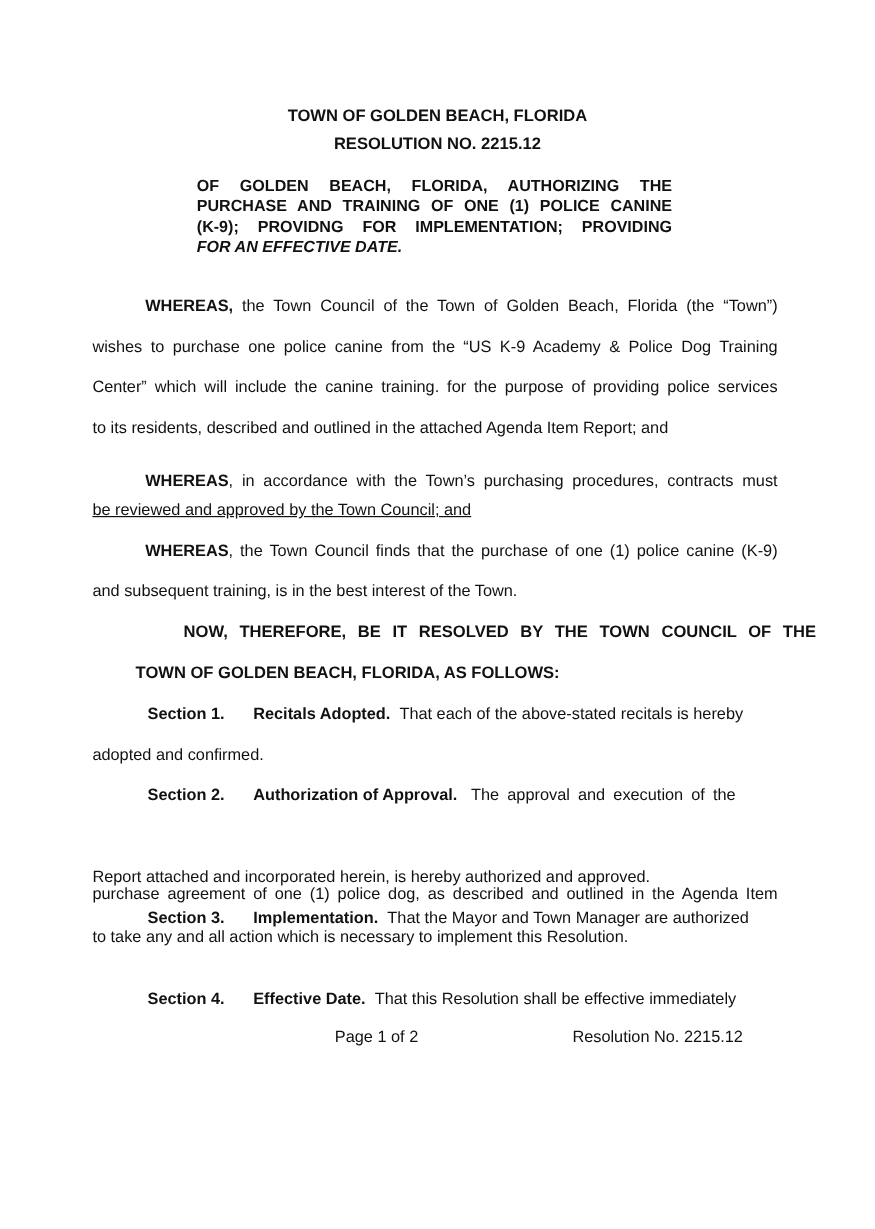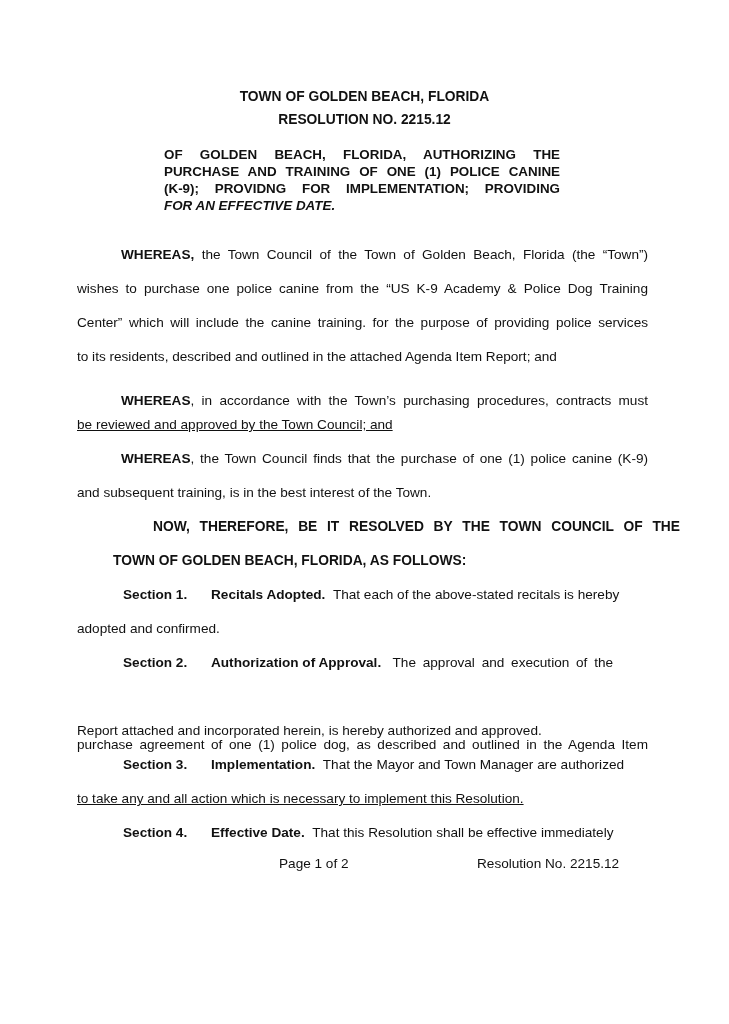--- a/index.html
+++ b/index.html
@@ -61,21 +61,21 @@
 
 <div class="ln" style="top:654px; left:123px; width:525px;">
   <span class="b u sec-label">Section 2.</span><span class="b u">Authorization of Approval.</span>&nbsp;&nbsp;&nbsp;<span style="word-spacing:3px;">The approval and execution of the</span>
 </div>
 <div class="ln just" style="top:688px; left:77px; width:571px;margin-top:48px;">purchase agreement of one (1) police dog, as described and outlined in the Agenda Item</div>
 <div class="ln" style="top:722px; left:77px;">Report attached and incorporated herein, is hereby authorized and approved.</div>
 
 <div class="ln" style="top:756px; left:123px; width:525px;">
   <span class="b u sec-label">Section 3.</span><span class="b u">Implementation.</span>&nbsp;&nbsp;<span>That the Mayor and Town Manager are authorized</span>
 </div>
-<div class="ln" style="top:790px; left:77px;text-decoration:underline;">to take any and all action which is necessary to implement this Resolution.</div>
+<div class="ln" style="top:772px; left:77px;">to take any and all action which is necessary to implement this Resolution.</div>
 
 <div class="ln" style="top:824px; left:123px; width:525px;">
   <span class="b u sec-label">Section 4.</span><span class="b u">Effective Date.</span>&nbsp;&nbsp;<span>That this Resolution shall be effective immediately</span>
 </div>
 
 <div class="ln" style="top:855px; left:279px;">Page 1 of 2</div>
 <div class="ln" style="top:855px; left:477px;">
   <span>Resolution No. </span><span class="u">2215.12</span>
 </div>
 

